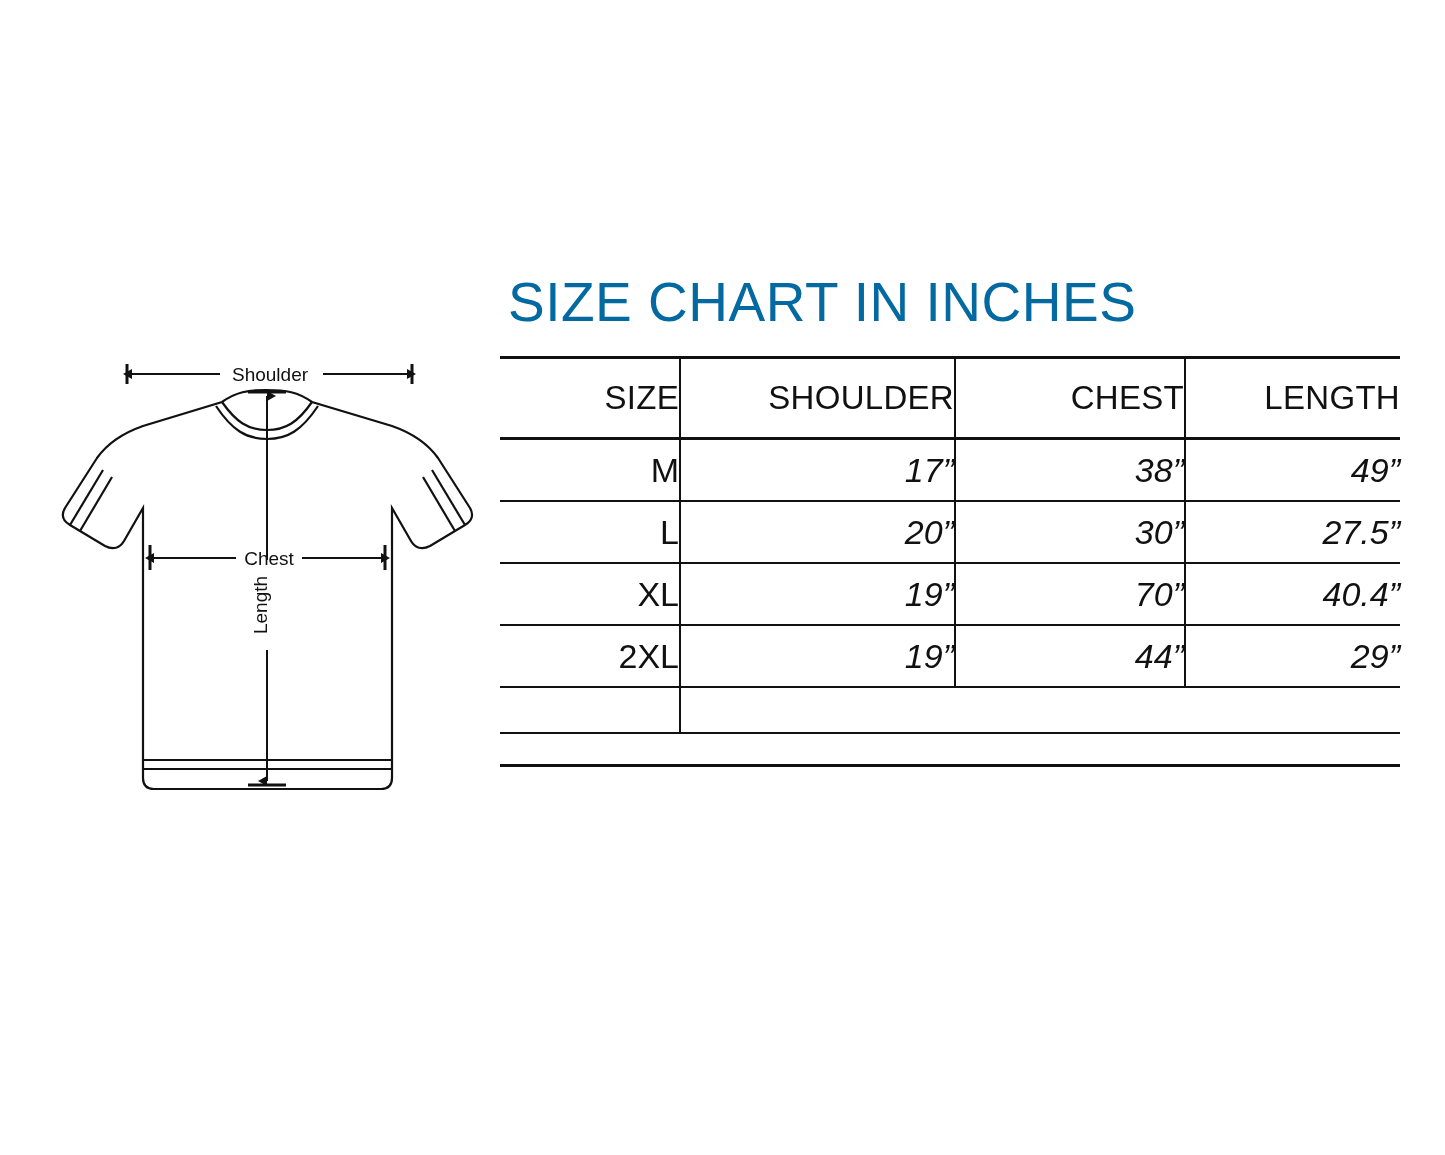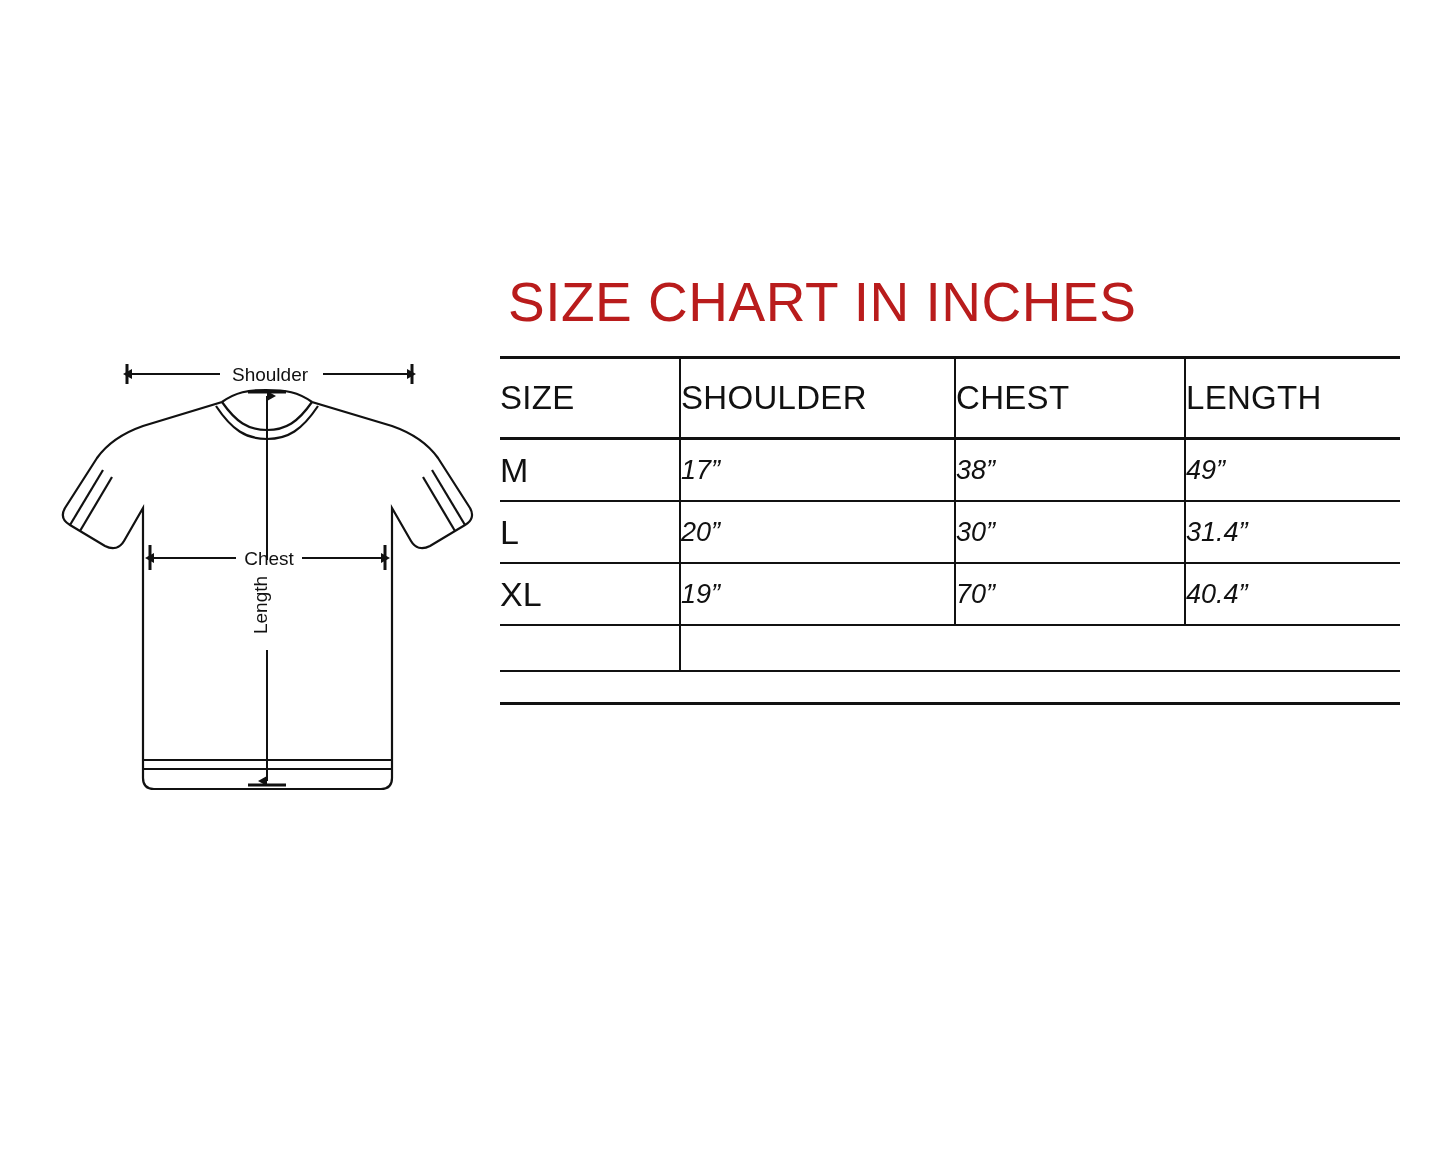--- a/index.html
+++ b/index.html
@@ -33,39 +33,39 @@
     position: absolute;
     left: 500px;
     top: 270px;
     width: 910px;
   }
 
   #chart-title {
     font-size: 55px;
     font-weight: 400;
     letter-spacing: 0.5px;
-    color: #b91c1c;
+    color: #0369a1;
     margin: 0 0 22px 8px;
     white-space: nowrap;
     font-family: "Liberation Sans", sans-serif;
   }
 
   table.size-table {
     border-collapse: collapse;
     width: 900px;
     table-layout: fixed;
   }
   table.size-table col.c-size   { width: 180px; }
   table.size-table col.c-sh     { width: 275px; }
   table.size-table col.c-ch     { width: 230px; }
   table.size-table col.c-len    { width: 215px; }
 
   table.size-table th,
   table.size-table td {
-    text-align: left;
+    text-align: right;
     vertical-align: middle;
     padding: 0;
     height: 60px;
   }
 
   
   table.size-table thead tr th {
     border-top: 3px solid #111;
     border-bottom: 3px solid #111;
     font-size: 33px;
@@ -82,21 +82,21 @@
   table.size-table tbody td {
     border-bottom: 2px solid #111;
     font-size: 34px;
   }
   table.size-table tbody td.size-cell {
     font-style: normal;
     font-size: 34px;
   }
   table.size-table tbody td.val-cell {
     font-style: italic;
-    font-size: 27px;
+    font-size: 34px;
   }
   
   table.size-table tbody tr.spacer td {
     height: 44px;
     border-bottom: 2px solid #111;
   }
   table.size-table tbody tr.spacer-last td {
     height: 30px;
     border-bottom: 3px solid #111;
   }
@@ -212,28 +212,34 @@
       <tr>
         <td class="size-cell">M</td>
         <td class="val-cell vrule">17”</td>
         <td class="val-cell vrule">38”</td>
         <td class="val-cell vrule">49”</td>
       </tr>
       <tr>
         <td class="size-cell">L</td>
         <td class="val-cell vrule">20”</td>
         <td class="val-cell vrule">30”</td>
-        <td class="val-cell vrule">31.4”</td>
+        <td class="val-cell vrule">27.5”</td>
       </tr>
       <tr>
         <td class="size-cell">XL</td>
         <td class="val-cell vrule">19”</td>
         <td class="val-cell vrule">70”</td>
         <td class="val-cell vrule">40.4”</td>
       </tr>
+      <tr>
+        <td class="size-cell">2XL</td>
+        <td class="val-cell vrule">19”</td>
+        <td class="val-cell vrule">44”</td>
+        <td class="val-cell vrule">29”</td>
+      </tr>
       <tr class="spacer">
         <td></td>
         <td class="vrule"></td>
         <td></td>
         <td></td>
       </tr>
       <tr class="spacer-last">
         <td></td>
         <td></td>
         <td></td>

